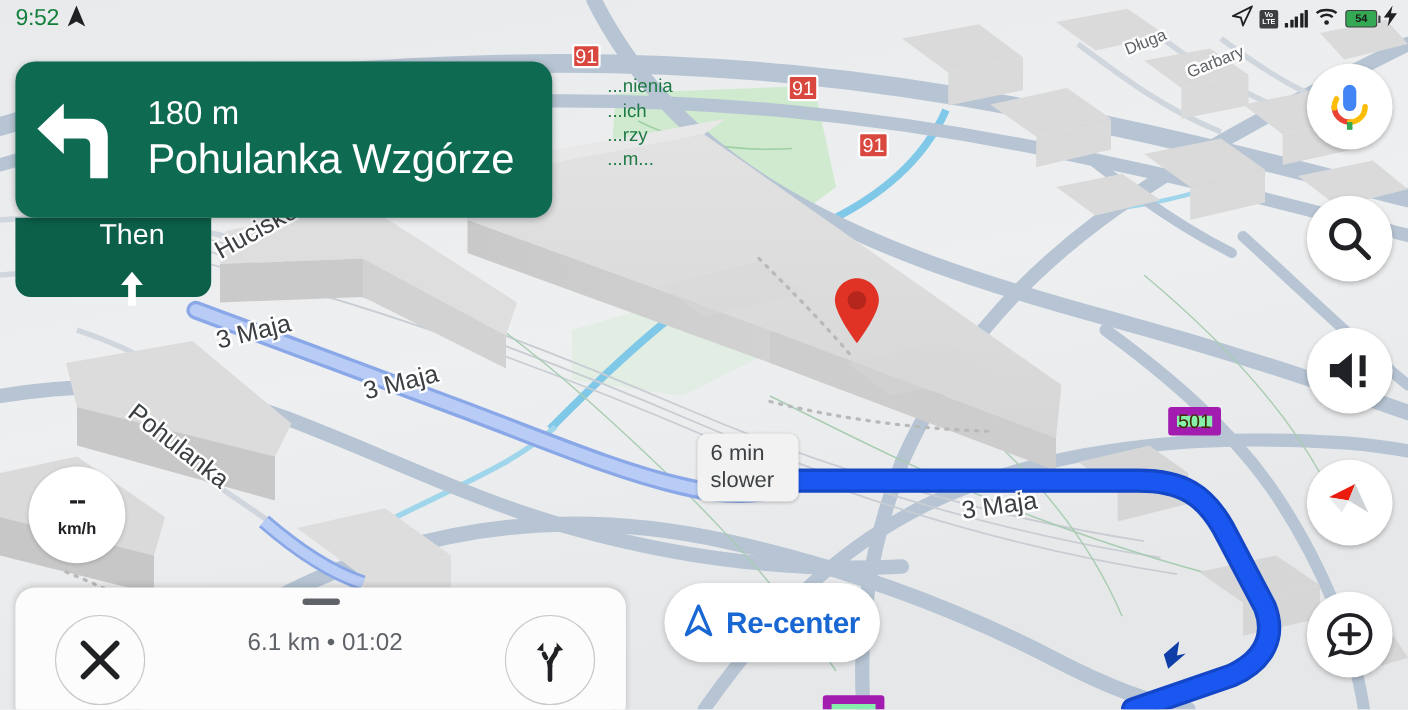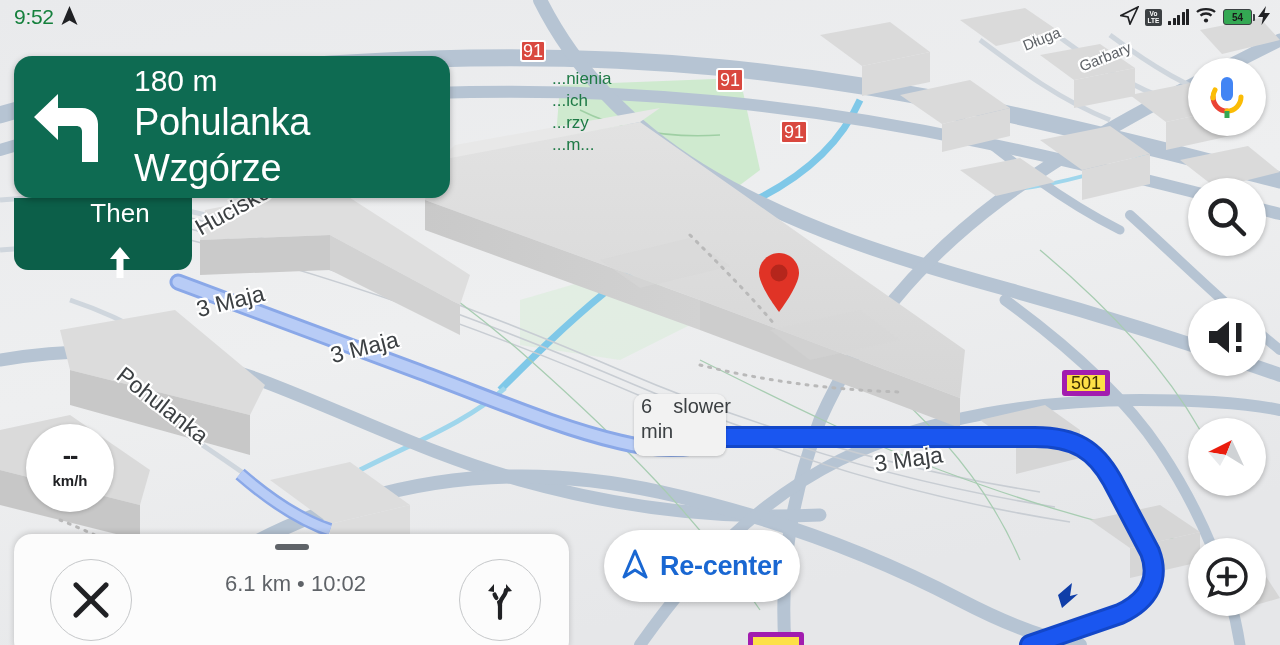--- a/index.html
+++ b/index.html
@@ -42,21 +42,21 @@
     background: #34a853;
   }
   .batt:after {
     content: ""; position: absolute; right: -4px; top: 4px;
     width: 2.5px; height: 7px; background: #3c4043; border-radius: 0 1px 1px 0;
   }
   .batt span { font-size: 10px; font-weight: bold; color: #1a1a1a; }
 
   
   #nav-card {
-    position: absolute; left: 14px; top: 56px; width: 436px; height: 142px;
+    position: absolute; left: 14px; top: 56px; width: 488px; height: 142px;
     background: #0e6b52; border-radius: 18px;
     display: flex; align-items: center; z-index: 40;
     box-shadow: 0 2px 6px rgba(0,0,0,0.28);
   }
   #turn-arrow { width: 120px; display: flex; justify-content: center; align-items: center; }
   #nav-text { flex: 1; padding-right: 18px; }
   #nav-distance { color: #fff; font-size: 30px; line-height: 36px; letter-spacing: 0px; }
   #nav-street { color: #fff; font-size: 38px; line-height: 46px; letter-spacing: -0.4px; }
   #then-card {
     position: absolute; left: 14px; top: 198px; width: 178px; height: 72px;
@@ -123,41 +123,41 @@
     background: #fff; border-radius: 36px; z-index: 43;
     display: flex; align-items: center; justify-content: center; gap: 12px;
     box-shadow: 0 2px 6px rgba(0,0,0,0.22);
   }
   #recenter-label { color: #1967d2; font-size: 27px; font-weight: bold; letter-spacing: -0.3px; }
 
   
   #slower-callout {
     position: absolute; left: 634px; top: 394px; width: 92px; height: 62px;
     background: #f2f2f2; border-radius: 9px; z-index: 38;
-    display: flex; flex-direction: row; justify-content: center; padding-left: 12px;
+    display: flex; flex-direction: column; justify-content: center; padding-left: 12px;
     box-shadow: 0 1px 3px rgba(0,0,0,0.2);
   }
   #slower-callout div { font-size: 20px; color: #3c4043; line-height: 25px; }
 
   
   .road-label {
     position: absolute; z-index: 20;
     font-size: 23px; color: #3c4043;
     white-space: nowrap;
     text-shadow: -2px 0 #fff, 2px 0 #fff, 0 -2px #fff, 0 2px #fff,
                  -2px -2px #fff, 2px 2px #fff, -2px 2px #fff, 2px -2px #fff;
   }
   .road-label.tiny  { font-size: 15px; color: #5f6368; }
   .shield {
     position: absolute; z-index: 22;
     display: flex; align-items: center; justify-content: center;
     font-size: 18px; border-radius: 3px;
   }
   .shield.red { background: #d9483f; color: #fff; border: 2px solid #fff; }
-  .shield.yellow { background: #fde047; color: #3c2f00; border: 5px solid #a21caf; }
+  .shield.yellow { background: #86efac; color: #3c2f00; border: 8px solid #a21caf; }
   .park-label {
     position: absolute; z-index: 21; color: #1e7a46; font-size: 17px; line-height: 22px;
   }
 
   
   #dest-pin { position: absolute; left: 758px; top: 252px; z-index: 30; }
 </style>
 </head>
 <body>
 
@@ -464,21 +464,21 @@
   <div id="sheet-handle"></div>
 
   <div id="close-btn">
     <svg width="44" height="44" viewBox="0 0 44 44">
       <line x1="7" y1="7" x2="37" y2="37" stroke="#202124" stroke-width="5.2" stroke-linecap="round"></line>
       <line x1="37" y1="7" x2="7" y2="37" stroke="#202124" stroke-width="5.2" stroke-linecap="round"></line>
     </svg>
   </div>
 
   <div id="eta-block">
-    <div id="eta-sub">6.1 km  •  10:02</div>
+    <div id="eta-sub">6.1 km  •  01:02</div>
   </div>
 
   <div id="routes-btn">
     <svg width="44" height="44" viewBox="0 0 44 44">
       <path d="M22,40 L22,26 C22,20 28,18 28,12" stroke="#202124" stroke-width="4.2" fill="none" stroke-linecap="round"></path>
       <path d="M28,14 L28,6 L34,13 Z" fill="#202124"></path>
       <path d="M22,28 C22,22 16,20 16,13" stroke="#202124" stroke-width="4.2" fill="none" stroke-linecap="round" stroke-dasharray="4 5"></path>
       <path d="M16,14 L16,6 L10,13 Z" fill="#202124"></path>
     </svg>
   </div>

